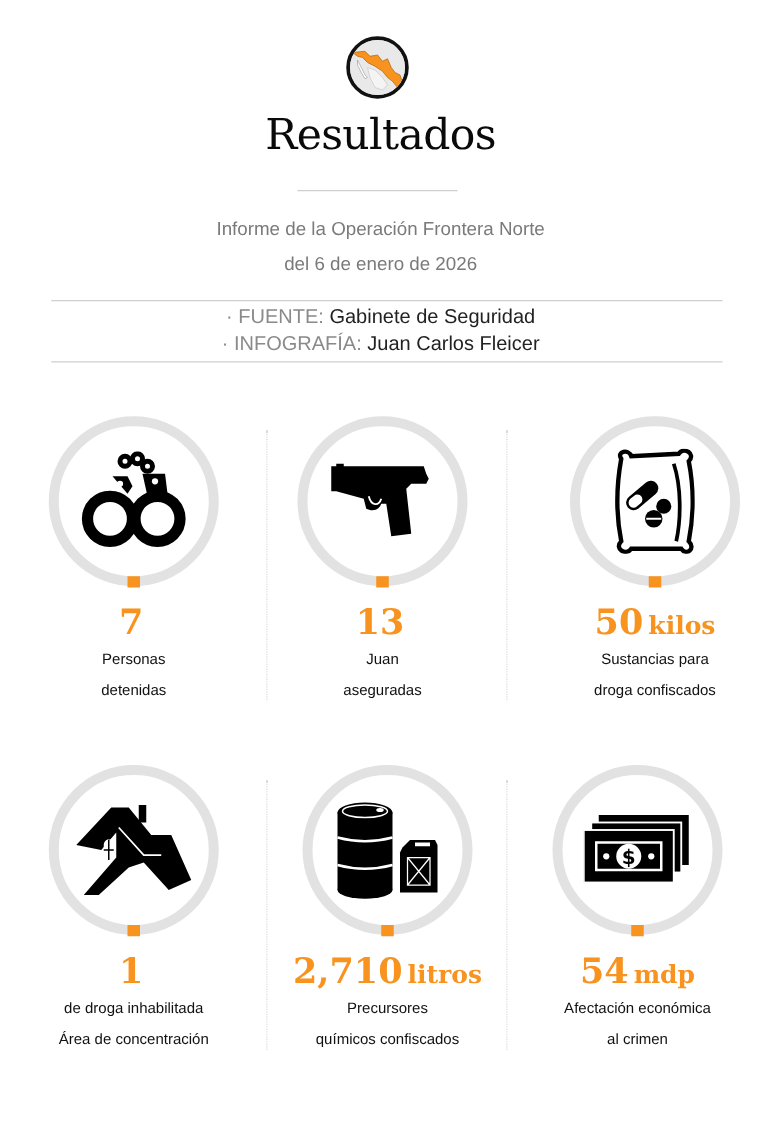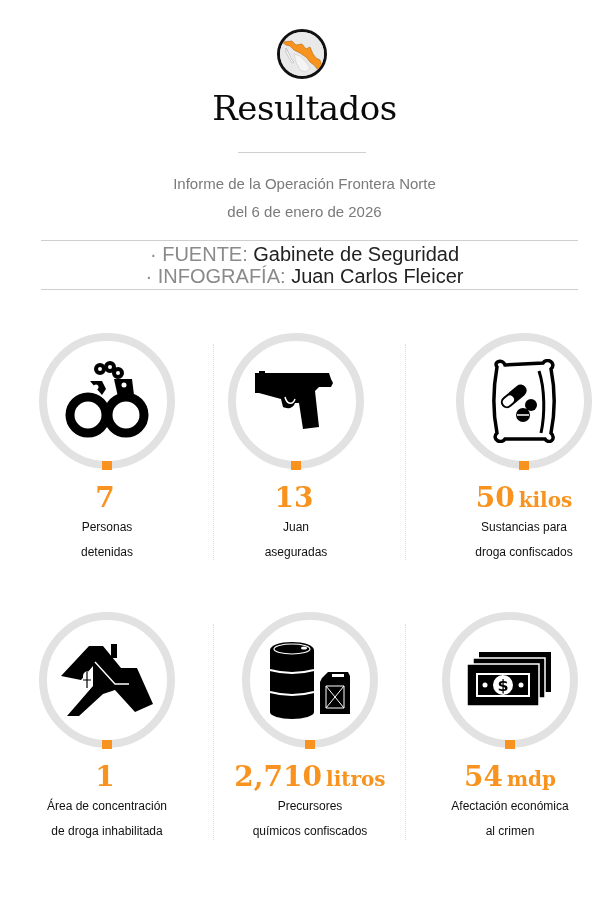--- a/index.html
+++ b/index.html
@@ -7,21 +7,21 @@
   body { position:relative; font-family:"Liberation Sans", sans-serif; color:#111; }
 
   .logo { position:absolute; left:277px; top:29px; width:50px; height:50px; border-radius:50%;
           border:3px solid #111; background:#e9e9e9; overflow:hidden; }
   .title { position:absolute; left:0; width:609px; top:88px; text-align:center;
            font-family:"DejaVu Serif", serif; font-weight:normal; font-size:34px; letter-spacing:-0.5px; color:#0a0a0a; }
   .title-rule { position:absolute; left:238px; top:152px; width:128px; height:1px; background:#cfcfcf; }
   .subtitle { position:absolute; left:0; width:609px; top:170px; text-align:center;
               font-family:"Liberation Sans", sans-serif; font-size:15px; line-height:28px; color:#7a7a7a; font-weight:300; }
   .rule { position:absolute; left:41px; width:537px; height:1px; background:#cfcfcf; }
-  .credits { position:absolute; left:0; width:609px; top:243px; text-align:center; font-size:20px; line-height:22px; }
+  .credits { position:absolute; left:0; width:609px; top:243px; text-align:center; font-size:16px; line-height:22px; }
   .credits .lbl { color:#8a8a8a; }
   .credits .val { color:#222; }
 
   .vdiv { position:absolute; width:0; border-left:1px dotted #dcdcdc; }
 
   .item { position:absolute; width:200px; text-align:center; }
   .ring { position:relative; margin:0 auto; width:136px; height:136px; border-radius:50%;
           border:8px solid #e2e2e3; background:#fff; }
   .ring .tick { position:absolute; left:50%; bottom:-9px; width:10px; height:9px; margin-left:-5px; background:#f7931e; }
   .ring svg { position:absolute; left:50%; top:50%; transform:translate(-50%,-50%); }
@@ -79,21 +79,21 @@
       <circle cx="34" cy="26" r="2.5" fill="#fff"></circle>
         <circle cx="62" cy="24" r="2.5" fill="#fff"></circle>
     </svg>
     <div class="tick"></div>
   </div>
   <div class="num"><span>7</span><span class="unit"></span></div>
   <div class="label">Personas</div>
   <div class="label">detenidas</div>
 </div>
 
-<div class="item" style="left:196px; top:333px;">
+<div class="item" style="left:206px; top:333px;">
   <div class="ring">
     <svg width="86" height="64" viewBox="0 0 86 64">
       <path d="M2 4 L6 4 L6 2 L12 2 L12 4 L76 4 L78 10 L80 14 L78 18 L66 18 L62 22 L66 58 L50 60 L46 34 L42 34 C40 40 34 40 30 38 L28 30 L6 24 L2 24 Z" fill="#000"></path>
       <path d="M32 28 C34 36 40 36 42 30" fill="none" stroke="#fff" stroke-width="1.5"></path>
     </svg>
     <div class="tick"></div>
   </div>
   <div class="num"><span>13</span><span class="unit"></span></div>
   <div class="label">Juan</div>
   <div class="label">aseguradas</div>
@@ -124,22 +124,22 @@
     <svg width="96" height="80" viewBox="0 0 96 80">
       <path d="M2 36 L30 6 L44 6 L62 28 L78 28 L94 64 L76 72 L56 50 L44 54 L20 76 L8 76 L34 46 L34 26 L22 40 Z" fill="#000"></path>
       <rect x="52" y="4" width="6" height="14" fill="#000"></rect>
       <path d="M24 48 L24 36 C24 30 32 30 32 36 L32 48 Z" fill="#fff"></path>
       <path d="M28 32 L28 48 M24 40 L32 40" stroke="#000" stroke-width="1.2"></path>
       <path d="M36 22 L56 44 L70 44" fill="none" stroke="#fff" stroke-width="1.4"></path>
     </svg>
     <div class="tick"></div>
   </div>
   <div class="num"><span>1</span><span class="unit"></span></div>
+  <div class="label">de droga inhabilitada</div>
   <div class="label">Área de concentración</div>
-  <div class="label">de droga inhabilitada</div>
 </div>
 
 <div class="item" style="left:210px; top:612px;">
   <div class="ring">
     <svg width="84" height="80" viewBox="0 0 84 80">
       <ellipse cx="24" cy="10" rx="22" ry="8" fill="#000"></ellipse>
       <rect x="2" y="10" width="44" height="62" fill="#000"></rect>
       <ellipse cx="24" cy="72" rx="22" ry="7" fill="#000"></ellipse>
       <ellipse cx="24" cy="9" rx="18" ry="5" fill="none" stroke="#fff" stroke-width="1.2"></ellipse>
       <ellipse cx="36" cy="8" rx="3" ry="1.6" fill="#fff"></ellipse>

